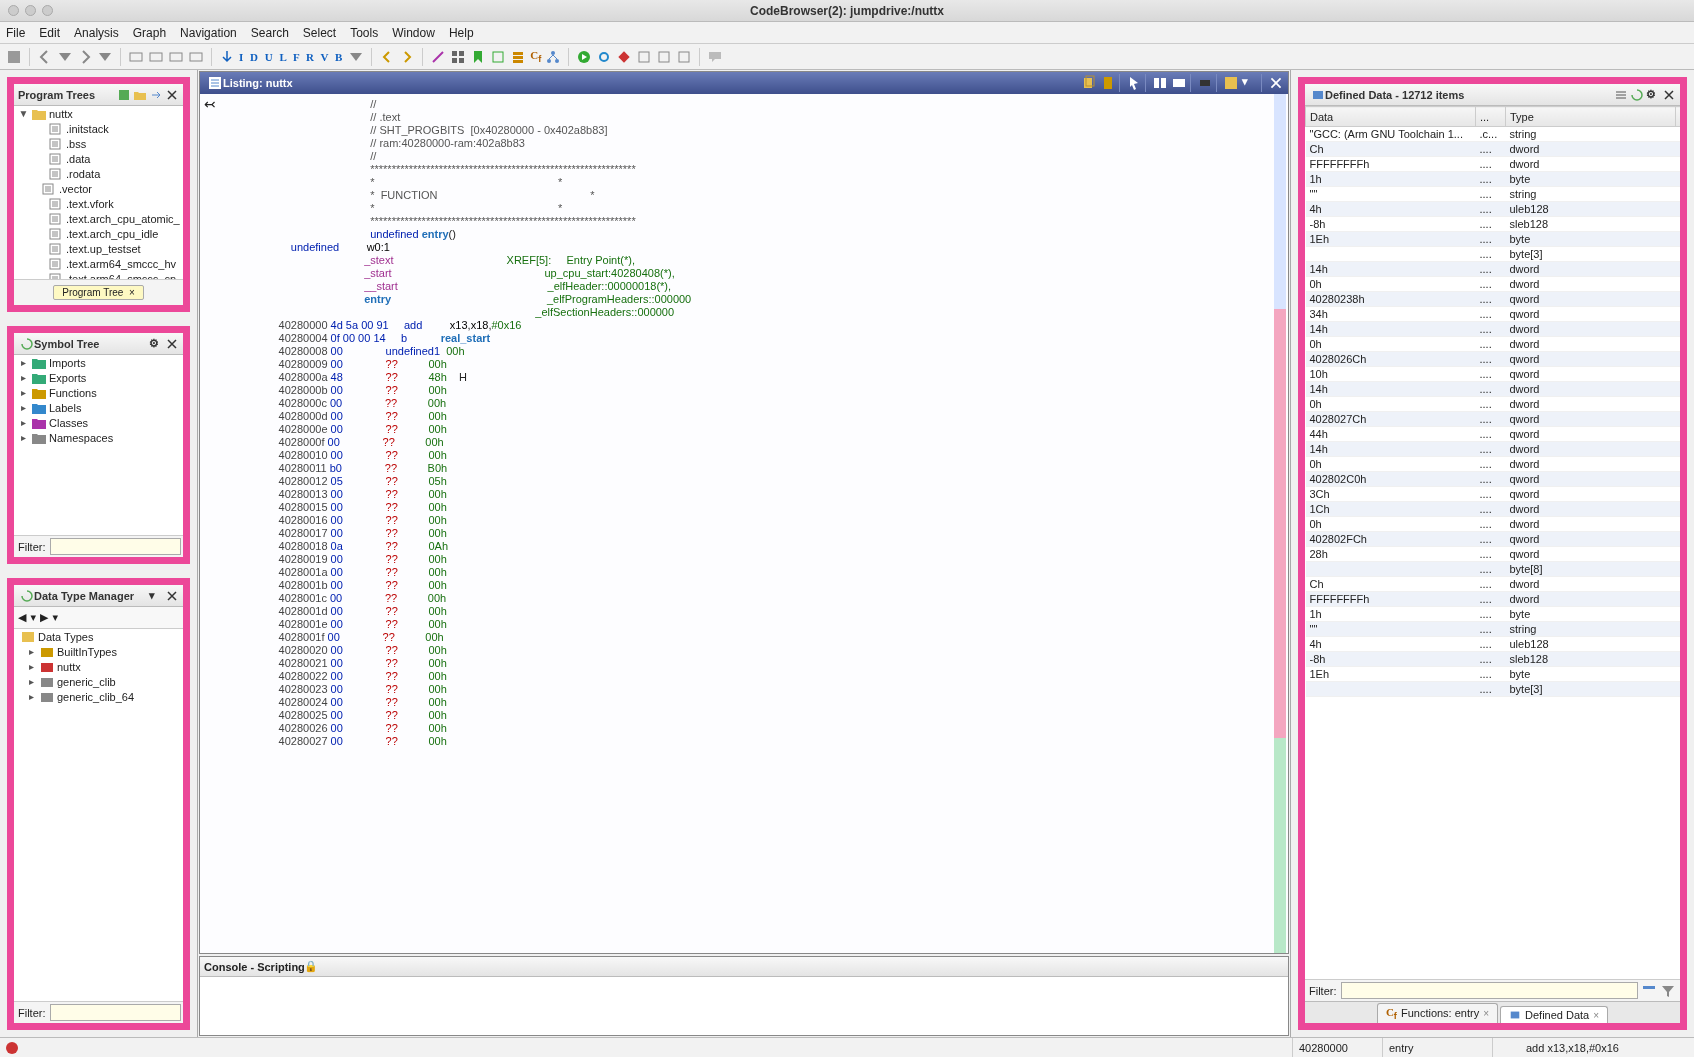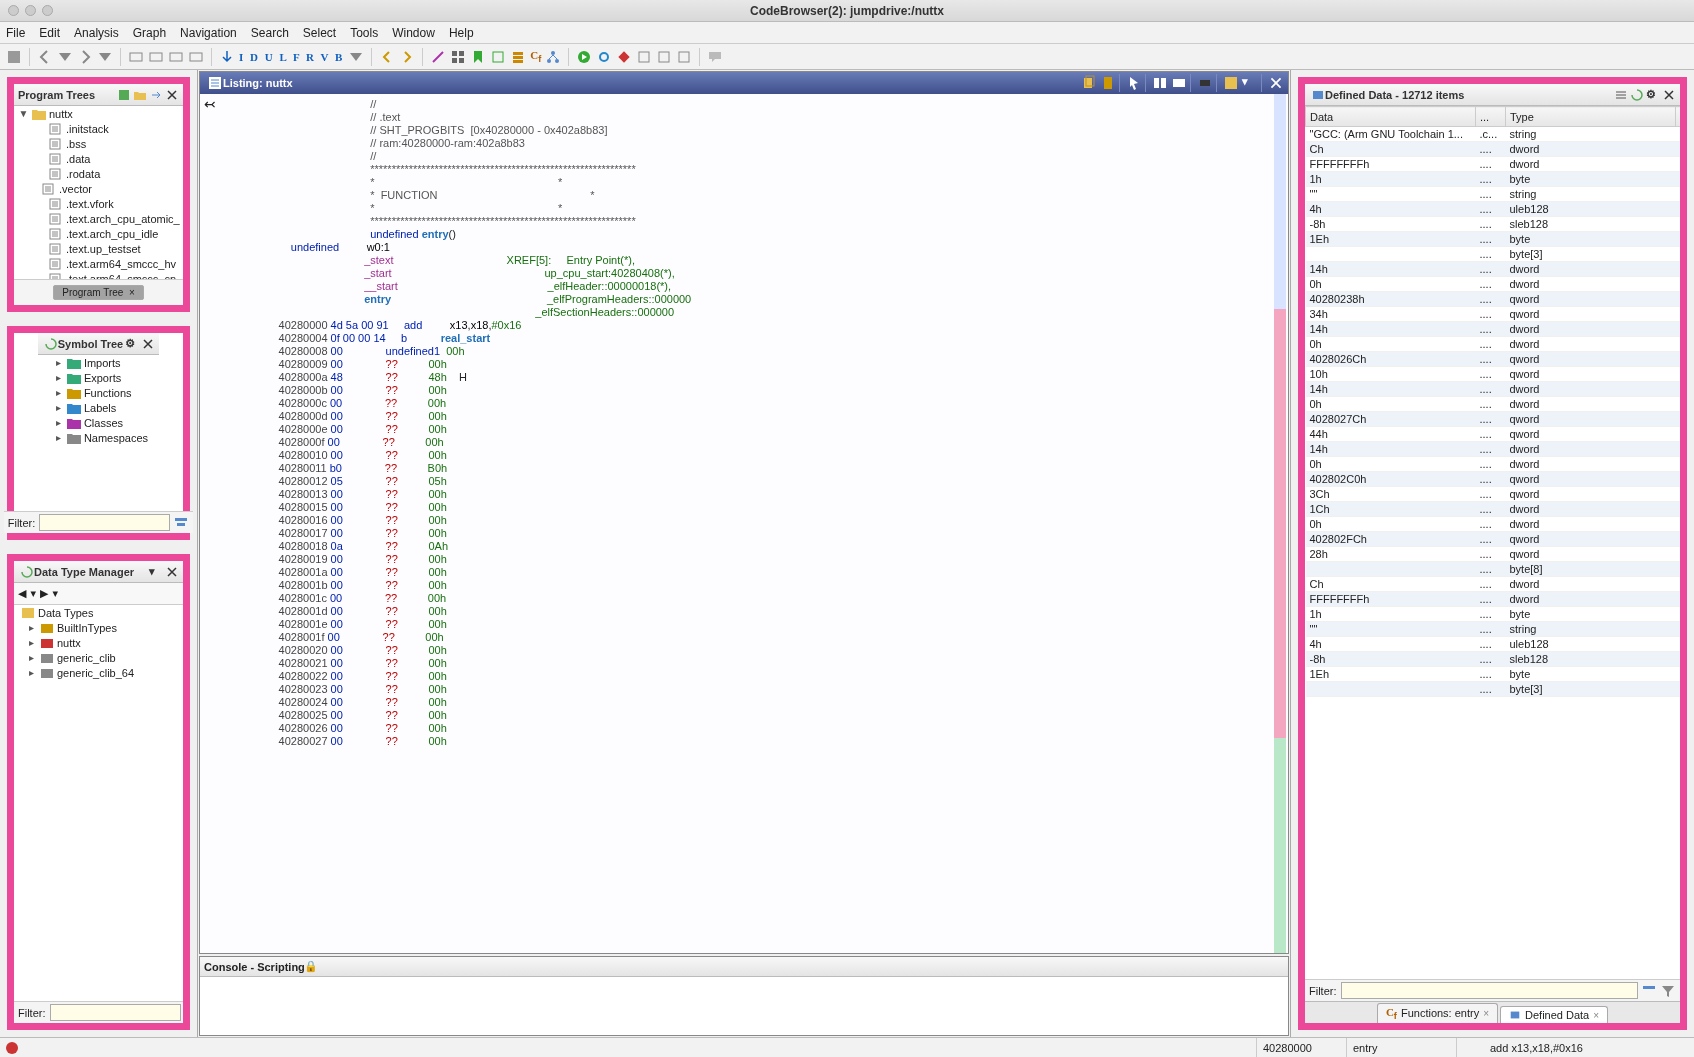--- a/index.html
+++ b/index.html
@@ -55,21 +55,21 @@
 .dd-table { width:100%; border-collapse:collapse; font-size:11px; table-layout:fixed;}
 .dd-table th { background:linear-gradient(#f6f6f6,#e6e6e6); border:1px solid #ccc; padding:2px 4px; text-align:left; font-weight:normal; height:20px;}
 .dd-table td { padding:1px 4px; border-bottom:1px solid #f0f0f0; white-space:nowrap; overflow:hidden; text-overflow:ellipsis; height:15px;}
 .dd-table tr:nth-child(even) td { background:#eef2f9; }
 .tabs-bar { height:22px; display:flex; align-items:flex-end; justify-content:center; background:#e8e8e8; border-top:1px solid #bbb; gap:2px;}
 .tab { background:#f4f4f4; border:1px solid #aaa; border-bottom:none; padding:2px 8px; font-size:11px; border-radius:3px 3px 0 0; display:flex; align-items:center; gap:4px;}
 .tab .x{ color:#888; cursor:pointer; font-size:10px;}
 .statusbar { height:20px; background:#f2f2f2; border-top:1px solid #bbb; display:flex; align-items:center;}
 .statusbar .cell { border-left:1px solid #ccc; padding:0 6px; height:100%; display:flex; align-items:center; font-size:11px;}
 .statusbar .grow { flex:1; }
-.pill-tab { background:#a3a3a3; border:1px solid #aaa; padding:1px 8px; font-size:10px; border-radius:2px; margin:2px auto;}
+.pill-tab { background:#fef9c3; border:1px solid #aaa; padding:1px 8px; font-size:10px; border-radius:2px; margin:2px auto;}
 svg{display:block;}
 </style>
 </head>
 <body>
 
 <div class="window">
   <div class="titlebar">
     <div class="lights">
       <div class="light"></div>
       <div class="light"></div>
@@ -380,21 +380,21 @@
                 </span>
                 <span>.text.arm64_smccc_cn</span>
               </div>
             </div>
         </div>
         <div style="display:flex;justify-content:center;padding:3px;border-top:1px solid #ccc;background:#f4f4f4;">
           <span class="pill-tab"><span>Program Tree</span> &nbsp;×</span>
         </div>
       </div>
 
-      <div class="panel" style="height:214px;align-items:center;">
+      <div class="panel" style="height:238px;">
         <div class="panel-hdr">
           <span class="ic">
               <svg viewBox="0 0 14 14">
                 <path d="M7 2 A5 5 0 1 1 2 7" stroke="#5a5" fill="none" stroke-width="1.5"></path>
               </svg>
             </span>
           <span>Symbol Tree</span>
           <span class="sp"></span>
           <span class="ic">⚙</span>
           <span class="ic">
@@ -1027,15 +1027,15 @@
 
   <div class="statusbar">
     <span class="ic" style="width:16px;margin:0 4px;">
         <svg viewBox="0 0 16 16">
           <circle cx="8" cy="8" r="6" fill="#c33"></circle>
         </svg>
       </span>
     <span class="grow"></span>
     <span class="cell" style="width:90px;">40280000</span>
     <span class="cell" style="width:110px;">entry</span>
-    <span class="cell" style="width:238px;padding-left:33px;">add x13,x18,#0x16</span>
+    <span class="cell" style="width:202px;padding-left:33px;">add x13,x18,#0x16</span>
   </div>
 </div>
 
 </body></html>

